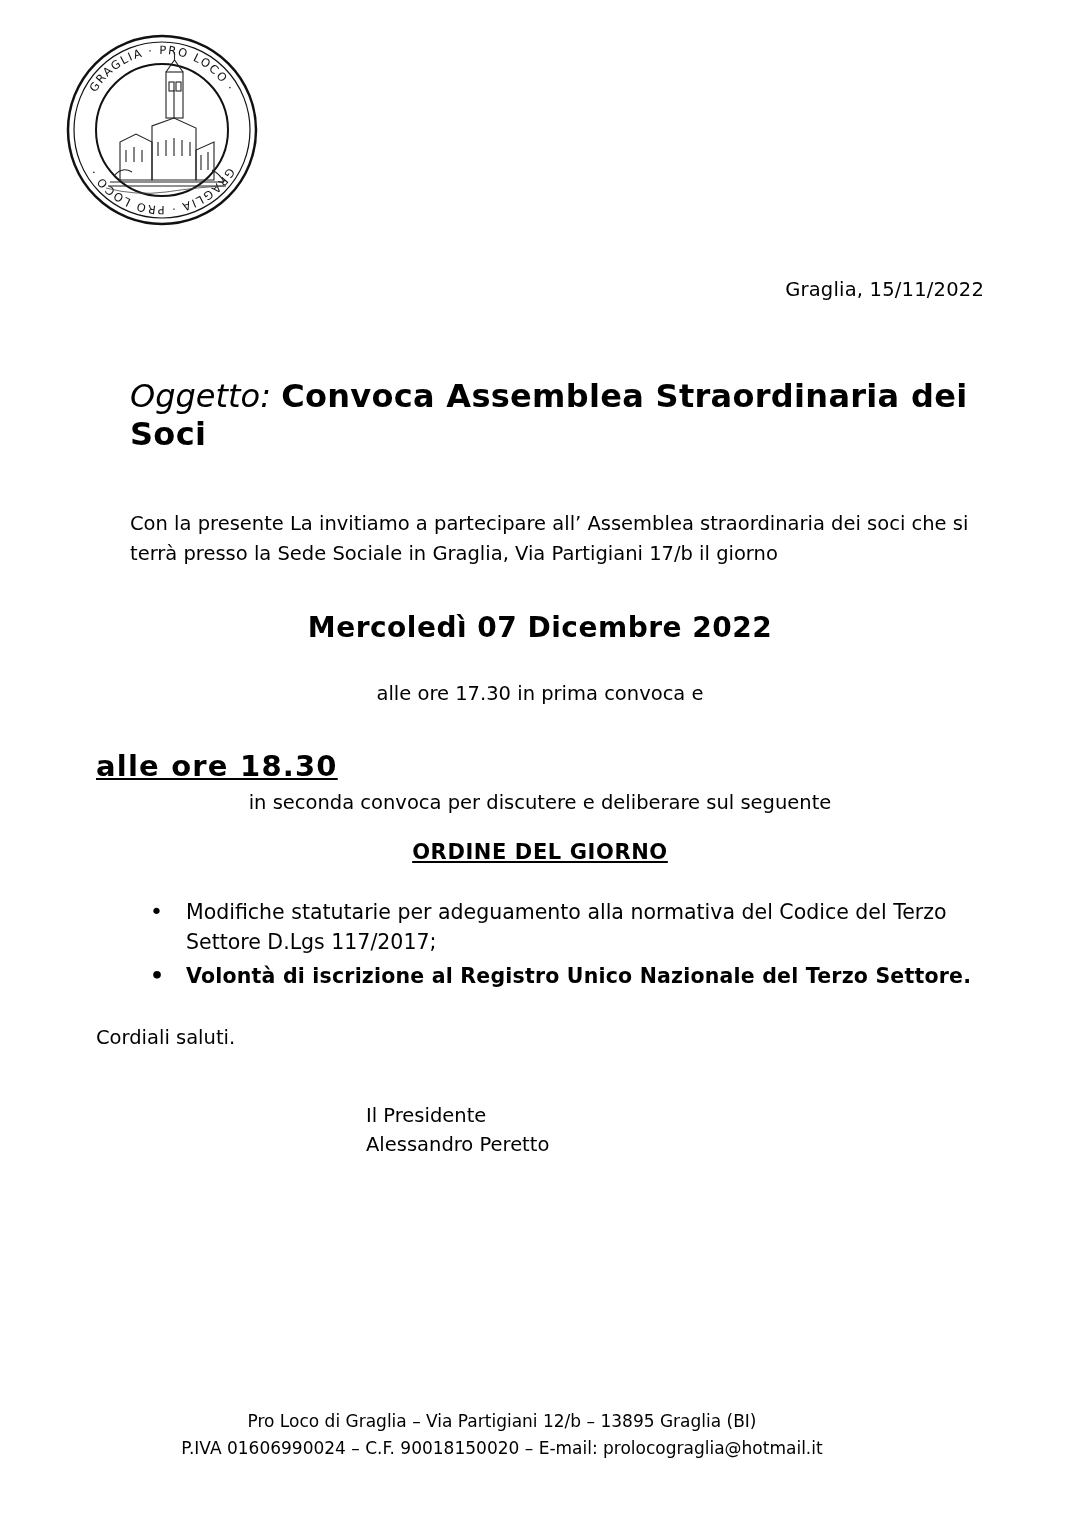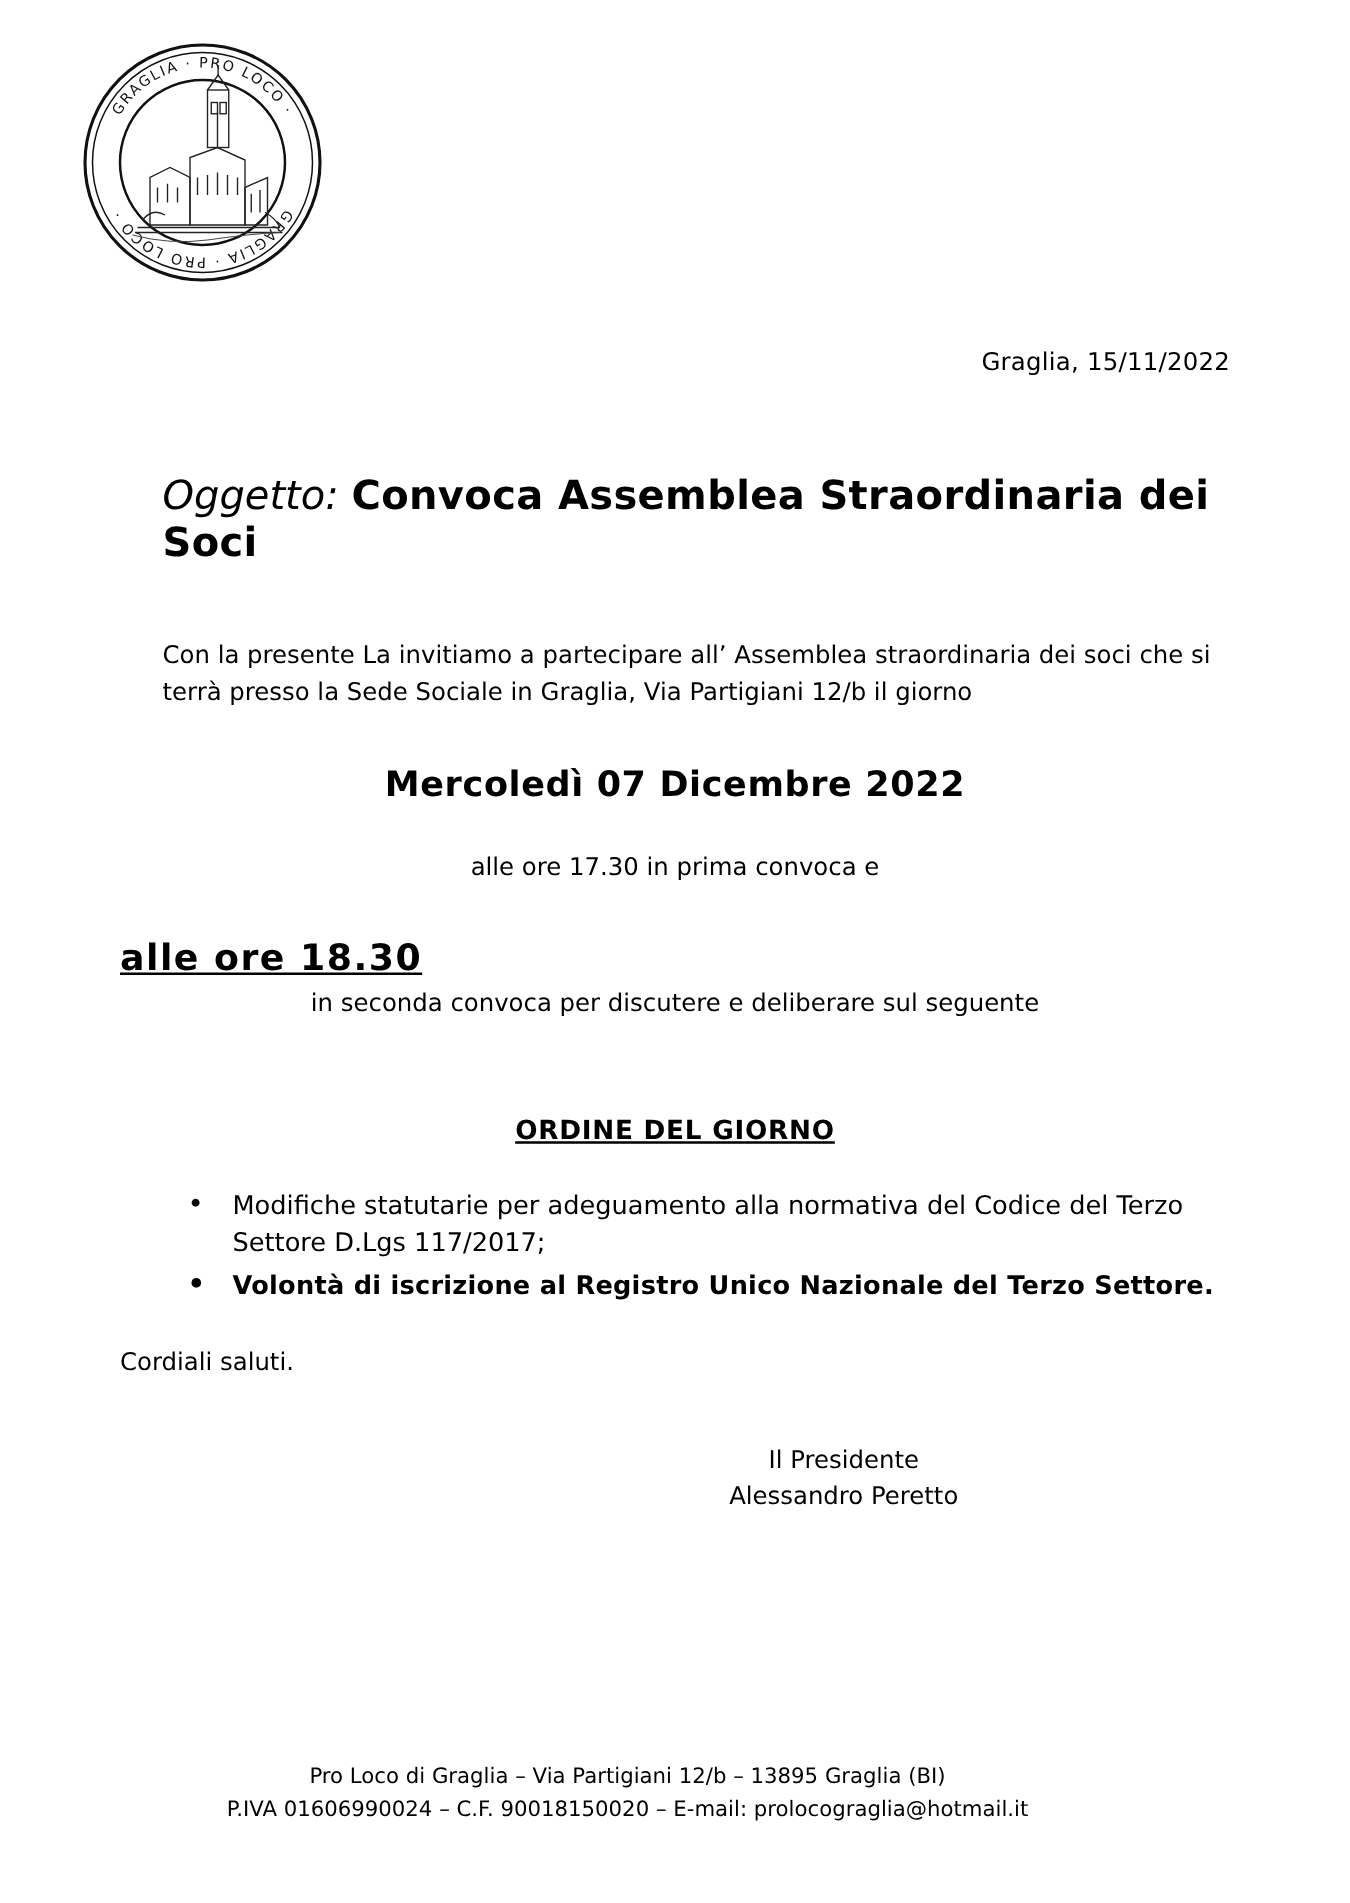--- a/index.html
+++ b/index.html
@@ -86,21 +86,21 @@
     font-size: 29px;
     font-weight: bold;
     text-decoration: underline;
     letter-spacing: 1.2px;
     margin: 0 0 8px 0;
   }
 
   .second-call {
     text-align: center;
     font-size: 19.5px;
-    margin: 0 0 78px 0;
+    margin: 0 0 26px 0;
   }
 
   .agenda-title {
     text-align: center;
     font-size: 21px;
     font-weight: bold;
     text-decoration: underline;
     letter-spacing: 0.6px;
     margin: 0 0 34px 0;
   }
@@ -134,21 +134,20 @@
     text-align: justify;
   }
 
   .regards {
     margin: 34px 0 0 0;
     font-size: 19.5px;
   }
 
   .signature {
     margin: 52px 0 0 0;
-    text-align: center;
     font-size: 19.5px;
     line-height: 1.5;
     padding-left: 270px;
   }
 
   .footer {
     position: absolute;
     left: 0;
     top: 1408px;
     width: 1004px;
@@ -204,21 +203,21 @@
 
   <div class="doc-body">
 
     <div class="date-line">Graglia, 15/11/2022</div>
 
     <div class="subject-line">
       <span class="subject-label">Oggetto:</span>
       <span class="subject-value">Convoca Assemblea Straordinaria dei Soci</span>
     </div>
 
-    <div class="intro">Con la presente La invitiamo a partecipare all’ Assemblea straordinaria dei soci che si terrà presso la Sede Sociale in Graglia, Via Partigiani 12/b il giorno</div>
+    <div class="intro">Con la presente La invitiamo a partecipare all’ Assemblea straordinaria dei soci che si terrà presso la Sede Sociale in Graglia, Via Partigiani 17/b il giorno</div>
 
     <div class="headline">Mercoledì 07 Dicembre 2022</div>
 
     <div class="first-call">alle ore 17.30 in prima convoca e</div>
 
     <div class="time-big">alle ore 18.30</div>
 
     <div class="second-call">in seconda convoca per discutere e deliberare sul seguente</div>
 
     <div class="agenda-title">ORDINE DEL GIORNO</div>

